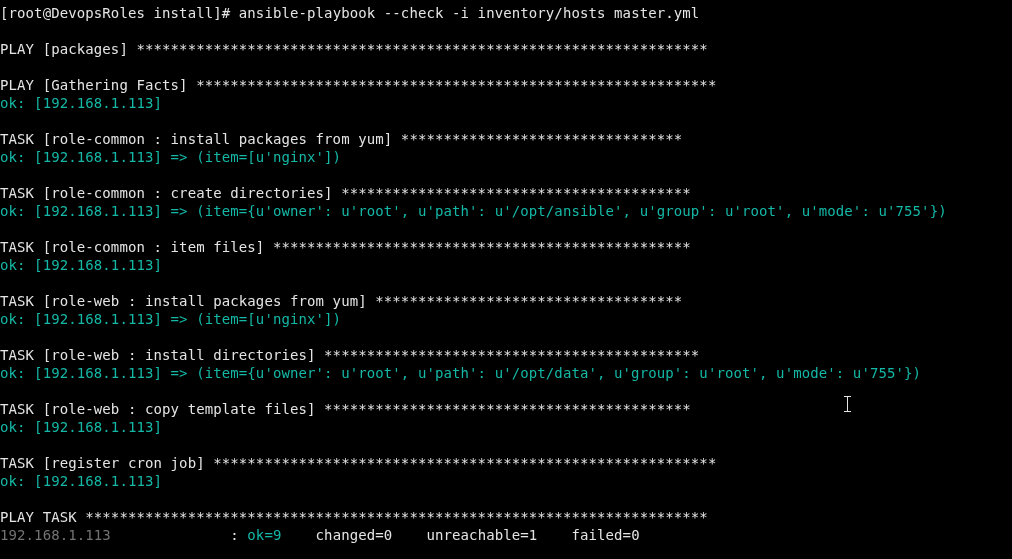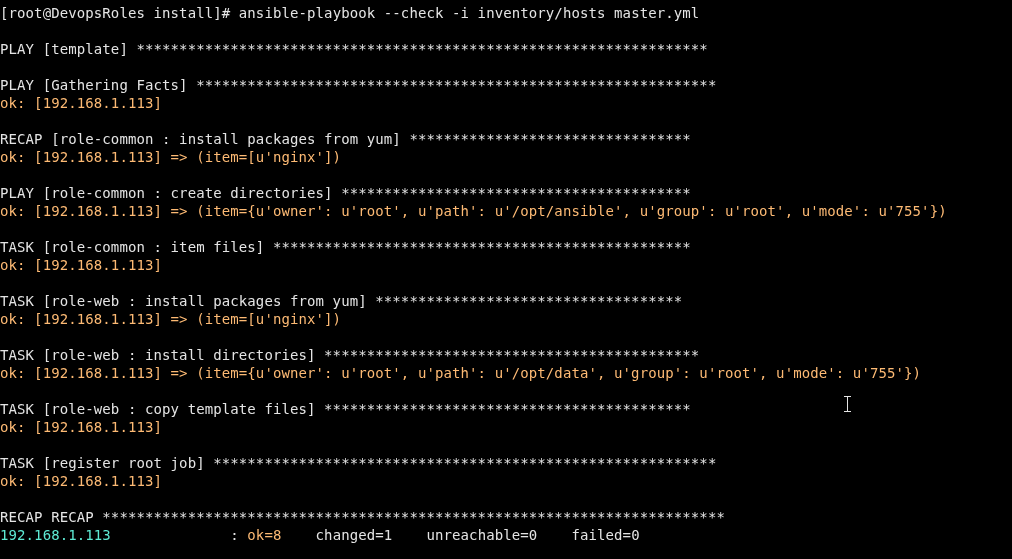--- a/index.html
+++ b/index.html
@@ -13,22 +13,22 @@
   pre.terminal {
     margin: 0;
     padding: 4px 0 0 0;
     font-family: "DejaVu Sans Mono", "Liberation Mono", Consolas, monospace;
     font-size: 14px;
     line-height: 18px;
     color: #e4e4e4;
     white-space: pre;
     letter-spacing: 0.1px;
   }
-  .ok   { color: #fdba74; text-align: right; }
-  .recaphost { color: #5eead4; }
+  .ok   { color: #14b8a6; text-align: right; }
+  .recaphost { color: #737373; }
   .ibeam {
     position: absolute;
     left: 844px;
     top: 396px;
     width: 8px;
     height: 16px;
     pointer-events: none;
   }
   .ibeam::before, .ibeam::after {
     content: "";
@@ -41,43 +41,43 @@
   .ibeam::after { 
     left: 0; top: 0; width: 7px; height: 1px;
     box-shadow: 0 15px 0 #e4e4e4;
   }
 </style>
 </head>
 <body>
 
 <pre class="terminal"><span>[root@DevopsRoles install]# </span><span>ansible-playbook --check -i inventory/hosts master.yml</span>
 <span></span>
-<span>PLAY [template] *******************************************************************</span>
+<span>PLAY [packages] *******************************************************************</span>
 <span></span>
 <span>PLAY [Gathering Facts] *************************************************************</span>
 <span class="ok">ok: [192.168.1.113]</span>
 <span></span>
-<span>RECAP [role-common : install packages from yum] *********************************</span>
+<span>TASK [role-common : install packages from yum] *********************************</span>
 <span class="ok">ok: [192.168.1.113] =&gt; (item=[u'nginx'])</span>
 <span></span>
-<span>PLAY [role-common : create directories] *****************************************</span>
+<span>TASK [role-common : create directories] *****************************************</span>
 <span class="ok">ok: [192.168.1.113] =&gt; (item={u'owner': u'root', u'path': u'/opt/ansible', u'group': u'root', u'mode': u'755'})</span>
 <span></span>
 <span>TASK [role-common : item files] *************************************************</span>
 <span class="ok">ok: [192.168.1.113]</span>
 <span></span>
 <span>TASK [role-web : install packages from yum] ************************************</span>
 <span class="ok">ok: [192.168.1.113] =&gt; (item=[u'nginx'])</span>
 <span></span>
 <span>TASK [role-web : install directories] ********************************************</span>
 <span class="ok">ok: [192.168.1.113] =&gt; (item={u'owner': u'root', u'path': u'/opt/data', u'group': u'root', u'mode': u'755'})</span>
 <span></span>
 <span>TASK [role-web : copy template files] *******************************************</span>
 <span class="ok">ok: [192.168.1.113]</span>
 <span></span>
-<span>TASK [register root job] ***********************************************************</span>
+<span>TASK [register cron job] ***********************************************************</span>
 <span class="ok">ok: [192.168.1.113]</span>
 <span></span>
-<span>RECAP RECAP *************************************************************************</span>
-<span class="recaphost">192.168.1.113</span><span>              : </span><span class="ok">ok=8</span><span>    changed=1    unreachable=0    failed=0</span>
+<span>PLAY TASK *************************************************************************</span>
+<span class="recaphost">192.168.1.113</span><span>              : </span><span class="ok">ok=9</span><span>    changed=0    unreachable=1    failed=0</span>
 </pre>
 
 <div class="ibeam"></div>
 
 </body></html>

